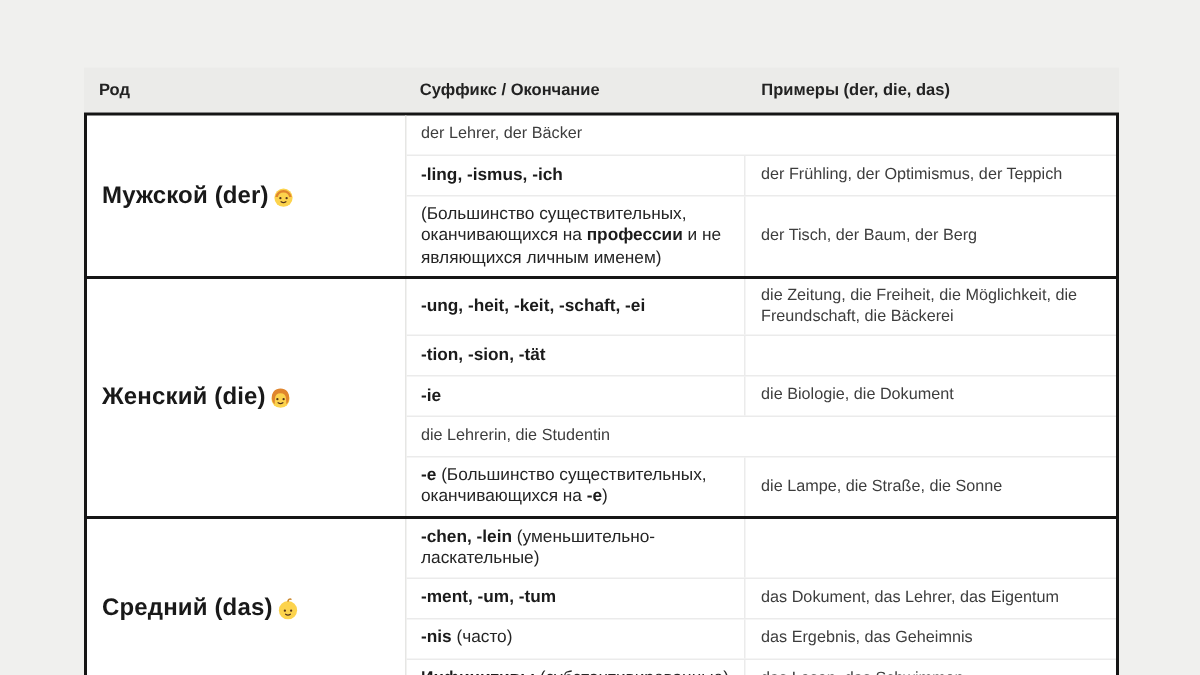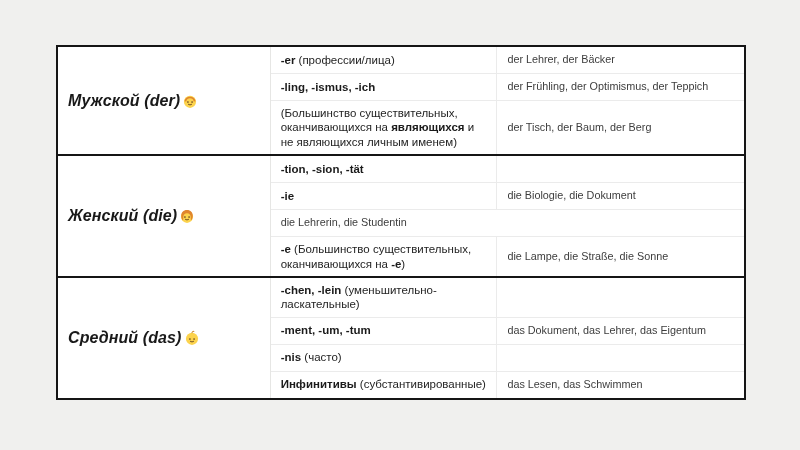--- a/index.html
+++ b/index.html
@@ -11,71 +11,73 @@
   }
   .table-wrap{position:absolute;left:56px;top:45px;width:690px;}
   .thead{display:flex;background:#ebebe9;height:30px;align-items:center;
     font-size:11px;font-weight:bold;color:#222;}
   .th{padding:0 10px;box-sizing:border-box;}
   .th1{width:31%}.th2{width:33%}.th3{width:36%}
   .tbody{border:2px solid #151515;background:#ffffff;}
   .section{display:flex;border-bottom:2px solid #151515;}
   .section:last-child{border-bottom:none;}
   .gender-cell{width:31%;box-sizing:border-box;display:flex;align-items:center;
-    gap:2px;padding:0 10px;border-right:1px solid #e6e6e4;font-style:italic;}
+    gap:2px;padding:0 10px;border-right:1px solid #e6e6e4;}
   .gender-label{font-size:16px;font-weight:bold;color:#191919;letter-spacing:.1px;}
   .gender-icon{display:inline-flex;align-items:center;}
   .rows{flex:1;display:flex;flex-direction:column;}
   .row{display:flex;border-bottom:1px solid #ebebeb;flex:1;}
   .row:last-child{border-bottom:none;}
   .cell{box-sizing:border-box;display:flex;align-items:center;
     padding:5px 10px;min-height:26px;line-height:1.25;}
   .suffix-cell{width:47.9%;font-size:11.5px;color:#242424;border-right:1px solid #ebebeb;}
   .examples-cell{width:52.1%;font-size:10.8px;color:#3d3d3d;}
   .txt{display:inline;}
   b{font-weight:bold;color:#1b1b1b;}
 </style>
 </head>
 <body>
 
 <div class="table-wrap">
+  <div class="thead">
+    <div class="th th1">Род</div>
+    <div class="th th2">Суффикс / Окончание</div>
+    <div class="th th3">Примеры (der, die, das)</div>
+  </div>
   <div class="tbody">
       <div class="section">
         <div class="gender-cell">
           <span class="gender-label">Мужской (der)</span>
           <span class="gender-icon">
             <svg viewBox="0 0 20 20" width="16" height="16" aria-hidden="true">
               <circle cx="10" cy="11" r="7.6" fill="#fcd34d"></circle>
               <path d="M3.1 10.4a7 7 0 0 1 13.8 0l-2.2.1c-.3-2.4-2.1-3.9-4.7-3.9s-4.4 1.5-4.7 3.9z" fill="#e0862e"></path>
               <circle cx="7.4" cy="11.4" r=".95" fill="#54331a"></circle>
               <circle cx="12.6" cy="11.4" r=".95" fill="#54331a"></circle>
               <path d="M8 14.3q2 1.5 4 0" stroke="#54331a" stroke-width="1" fill="none" stroke-linecap="round"></path>
             </svg>
           </span>
         </div>
         <div class="rows">
           <div class="row">
-            <div class="cell suffix-cell">
-              <span class="txt"><b>-er</b><span> (профессии/лица)</span></span>
-            </div>
             <div class="cell examples-cell">
               <span class="txt">der Lehrer, der Bäcker</span>
             </div>
           </div>
           <div class="row">
             <div class="cell suffix-cell">
               <span class="txt"><b>-ling, -ismus, -ich</b></span>
             </div>
             <div class="cell examples-cell">
               <span class="txt">der Frühling, der Optimismus, der Teppich</span>
             </div>
           </div>
           <div class="row">
             <div class="cell suffix-cell">
-              <span class="txt"><span>(Большинство существительных, оканчивающихся на </span><b>являющихся</b><span> и не являющихся личным именем)</span></span>
+              <span class="txt"><span>(Большинство существительных, оканчивающихся на </span><b>профессии</b><span> и не являющихся личным именем)</span></span>
             </div>
             <div class="cell examples-cell">
               <span class="txt">der Tisch, der Baum, der Berg</span>
             </div>
           </div>
         </div>
       </div>
       <div class="section">
         <div class="gender-cell">
           <span class="gender-label">Женский (die)</span>
@@ -83,20 +85,28 @@
             <svg viewBox="0 0 20 20" width="16" height="16" aria-hidden="true">
               <circle cx="10" cy="11" r="7.6" fill="#fcd34d"></circle>
               <path d="M10 2.4c-4.7 0-7.2 3.3-7.2 7.4 0 2.7.9 4.8 2.3 5.8l.3-4.8c.2-2.7 1.9-4.3 4.6-4.3s4.4 1.6 4.6 4.3l.3 4.8c1.4-1 2.3-3.1 2.3-5.8 0-4.1-2.5-7.4-7.2-7.4z" fill="#e0862e"></path>
               <circle cx="7.4" cy="11.4" r=".95" fill="#54331a"></circle>
               <circle cx="12.6" cy="11.4" r=".95" fill="#54331a"></circle>
               <path d="M8 14.3q2 1.5 4 0" stroke="#54331a" stroke-width="1" fill="none" stroke-linecap="round"></path>
             </svg>
           </span>
         </div>
         <div class="rows">
+          <div class="row">
+            <div class="cell suffix-cell">
+              <span class="txt"><b>-ung, -heit, -keit, -schaft, -ei</b></span>
+            </div>
+            <div class="cell examples-cell">
+              <span class="txt">die Zeitung, die Freiheit, die Möglichkeit, die Freundschaft, die Bäckerei</span>
+            </div>
+          </div>
           <div class="row">
             <div class="cell suffix-cell">
               <span class="txt"><b>-tion, -sion, -tät</b></span>
             </div>
           </div>
           <div class="row">
             <div class="cell suffix-cell">
               <span class="txt"><b>-ie</b></span>
             </div>
             <div class="cell examples-cell">
@@ -142,20 +152,23 @@
               <span class="txt"><b>-ment, -um, -tum</b></span>
             </div>
             <div class="cell examples-cell">
               <span class="txt">das Dokument, das Lehrer, das Eigentum</span>
             </div>
           </div>
           <div class="row">
             <div class="cell suffix-cell">
               <span class="txt"><b>-nis</b><span> (часто)</span></span>
             </div>
+            <div class="cell examples-cell">
+              <span class="txt">das Ergebnis, das Geheimnis</span>
+            </div>
           </div>
           <div class="row">
             <div class="cell suffix-cell">
               <span class="txt"><b>Инфинитивы</b><span> (субстантивированные)</span></span>
             </div>
             <div class="cell examples-cell">
               <span class="txt">das Lesen, das Schwimmen</span>
             </div>
           </div>
         </div>

